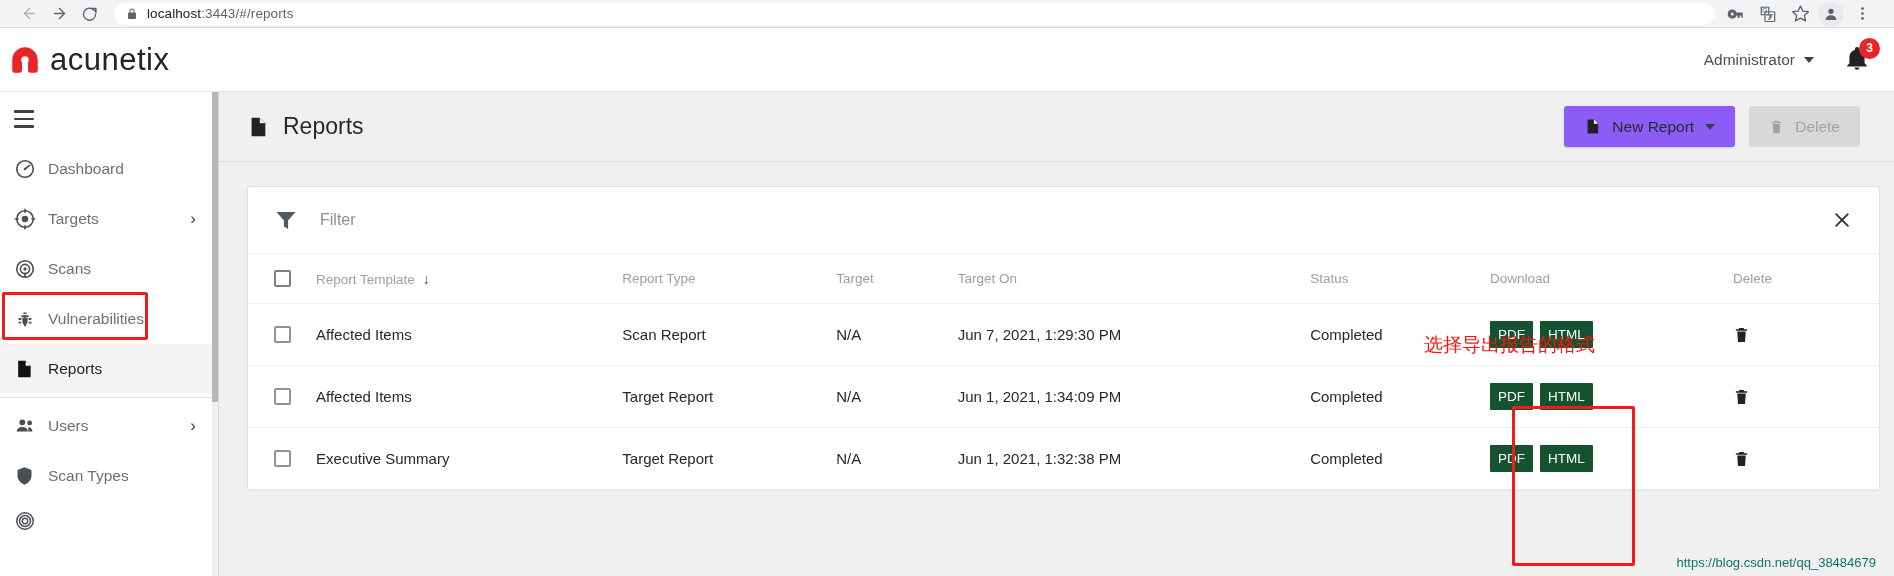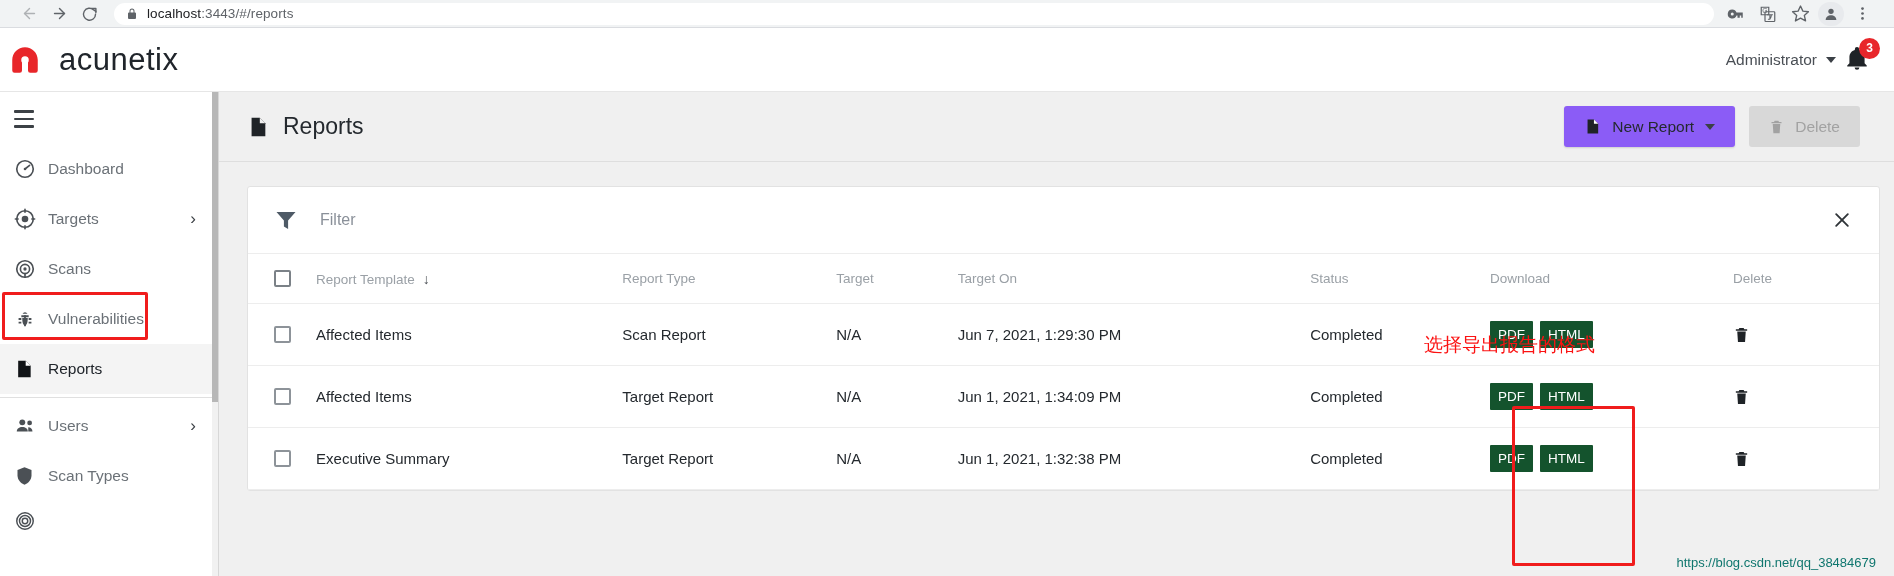--- a/index.html
+++ b/index.html
@@ -71,24 +71,23 @@
     padding: 0 24px 0 10px;
     border-bottom: 1px solid #e6e6e6;
   }
   .brand { display: flex; align-items: center; gap: 10px; }
   .brand-mark { width: 30px; height: 30px; display:block; }
   .brand-name {
     font-size: 31px;
     color: #20252b;
     letter-spacing: .5px;
     font-weight: 400;
-    margin-left: 9px;
-  }
-
-  .header-right { display: flex; align-items: center; gap: 8px; }
+  }
+
+  .header-right { display: flex; align-items: center; gap: 30px; }
   .user-menu {
     display: flex; align-items: center; gap: 9px;
     color: #4a4f55; font-size: 15.5px;
   }
   .caret {
     width: 0; height: 0;
     border-left: 5px solid transparent;
     border-right: 5px solid transparent;
     border-top: 6px solid #3b4046;
   }

